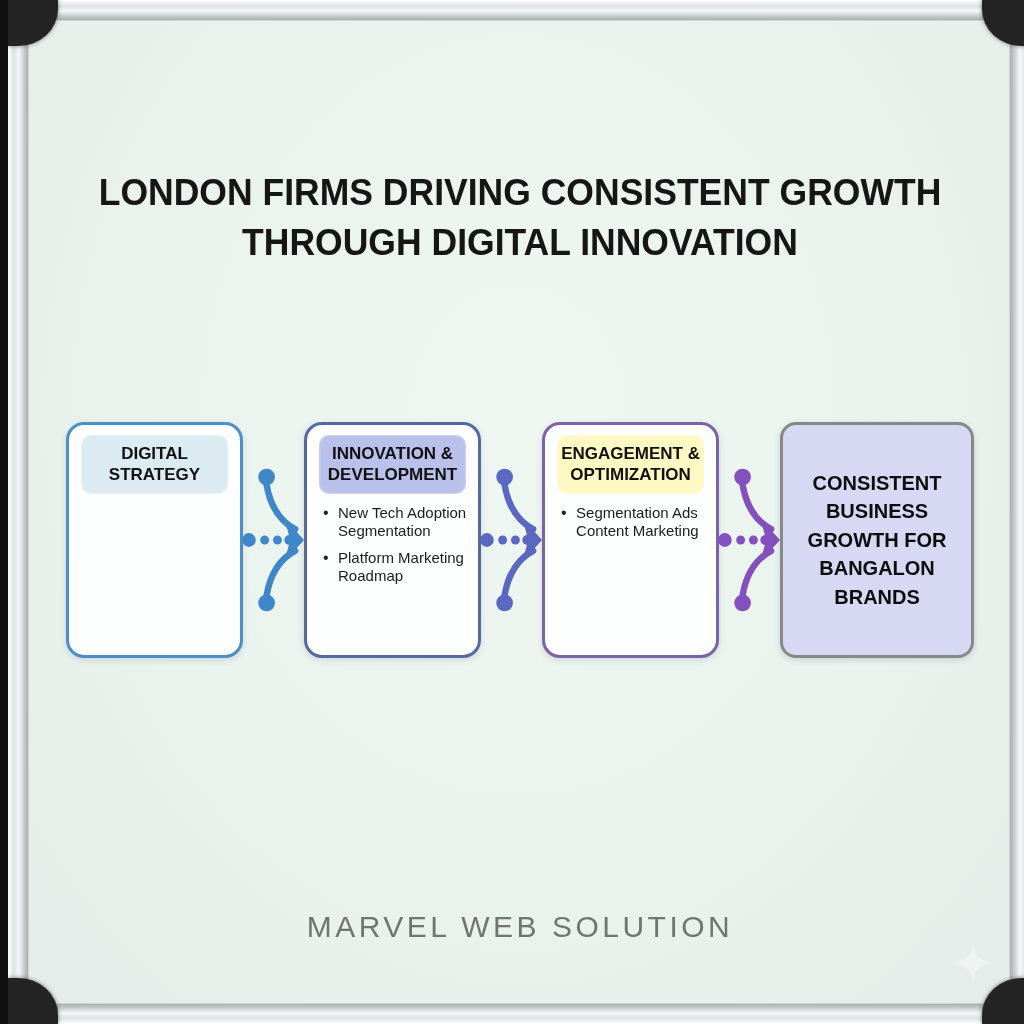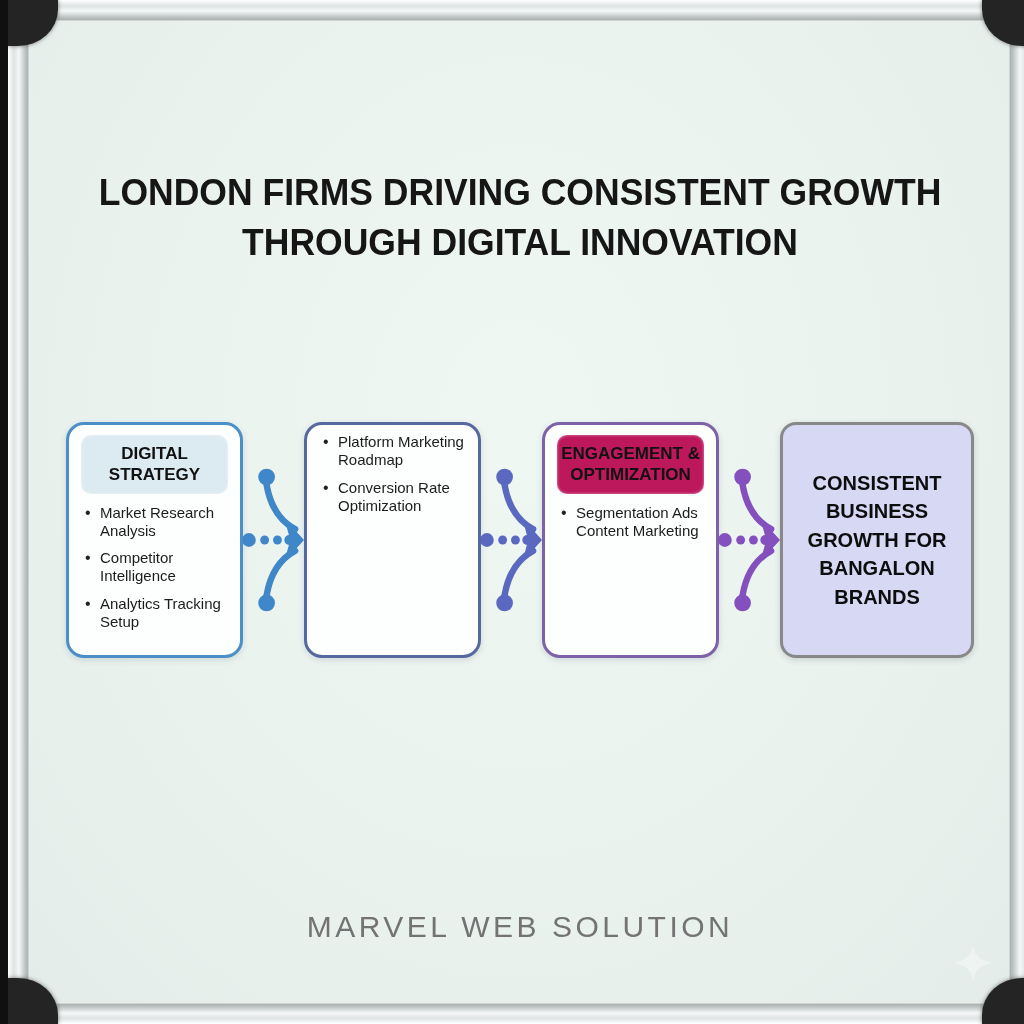--- a/index.html
+++ b/index.html
@@ -81,68 +81,64 @@
 
   <div class="title">
     <div>LONDON FIRMS DRIVING CONSISTENT GROWTH</div>
     <div>THROUGH DIGITAL INNOVATION</div>
   </div>
 
   <div class="flow">
 
     <div class="pbox" style="border-color: rgb(74, 143, 199);">
       <div class="pbox-header" style="background-color: rgb(220, 235, 241);">DIGITAL STRATEGY</div>
-      <ul>
-        <li>Market Research Analysis</li>
-        <li>Competitor Intelligence</li>
-        <li>Analytics Tracking Setup</li>
-      </ul>
     </div>
 
     <div class="arrow-cell" style="color: rgb(63, 135, 200);">
       <svg width="61" height="170" viewBox="0 0 62 170">
         <g fill="currentColor" stroke="currentColor">
           <circle cx="6" cy="85" r="7" stroke="none"></circle>
           <circle cx="22" cy="85" r="4.5" stroke="none"></circle>
           <circle cx="35" cy="85" r="4.5" stroke="none"></circle>
           <circle cx="47" cy="85" r="5" stroke="none"></circle>
           <path d="M 42,63 L 62,85 L 42,107 L 48,85 Z" stroke="none"></path>
           <circle cx="24" cy="21" r="8.5" stroke="none"></circle>
           <path d="M 24,29 C 28,52 38,66 53,74" fill="none" stroke-width="6.5" stroke-linecap="round"></path>
           <circle cx="24" cy="149" r="8.5" stroke="none"></circle>
           <path d="M 24,141 C 28,118 38,104 53,96" fill="none" stroke-width="6.5" stroke-linecap="round"></path>
         </g>
       </svg>
     </div>
 
     <div class="pbox" style="border-color: rgb(86, 104, 159);">
+      <div class="pbox-header" style="background-color: rgb(185, 193, 234);">INNOVATION &amp; DEVELOPMENT</div>
       <ul>
+        <li>New Tech Adoption Segmentation</li>
         <li>Platform Marketing Roadmap</li>
-        <li>Conversion Rate Optimization</li>
       </ul>
     </div>
 
     <div class="arrow-cell" style="color: rgb(90, 104, 192);">
       <svg width="61" height="170" viewBox="0 0 62 170">
         <g fill="currentColor" stroke="currentColor">
           <circle cx="6" cy="85" r="7" stroke="none"></circle>
           <circle cx="22" cy="85" r="4.5" stroke="none"></circle>
           <circle cx="35" cy="85" r="4.5" stroke="none"></circle>
           <circle cx="47" cy="85" r="5" stroke="none"></circle>
           <path d="M 42,63 L 62,85 L 42,107 L 48,85 Z" stroke="none"></path>
           <circle cx="24" cy="21" r="8.5" stroke="none"></circle>
           <path d="M 24,29 C 28,52 38,66 53,74" fill="none" stroke-width="6.5" stroke-linecap="round"></path>
           <circle cx="24" cy="149" r="8.5" stroke="none"></circle>
           <path d="M 24,141 C 28,118 38,104 53,96" fill="none" stroke-width="6.5" stroke-linecap="round"></path>
         </g>
       </svg>
     </div>
 
     <div class="pbox" style="border-color: rgb(125, 98, 168);">
-      <div class="pbox-header" style="background-color: #be185d;">ENGAGEMENT &amp; OPTIMIZATION</div>
+      <div class="pbox-header" style="background-color: #fef9c3;">ENGAGEMENT &amp; OPTIMIZATION</div>
       <ul>
         <li>Segmentation Ads Content Marketing</li>
       </ul>
     </div>
 
     <div class="arrow-cell" style="color: rgb(132, 80, 189);">
       <svg width="61" height="170" viewBox="0 0 62 170">
         <g fill="currentColor" stroke="currentColor">
           <circle cx="6" cy="85" r="7" stroke="none"></circle>
           <circle cx="22" cy="85" r="4.5" stroke="none"></circle>

